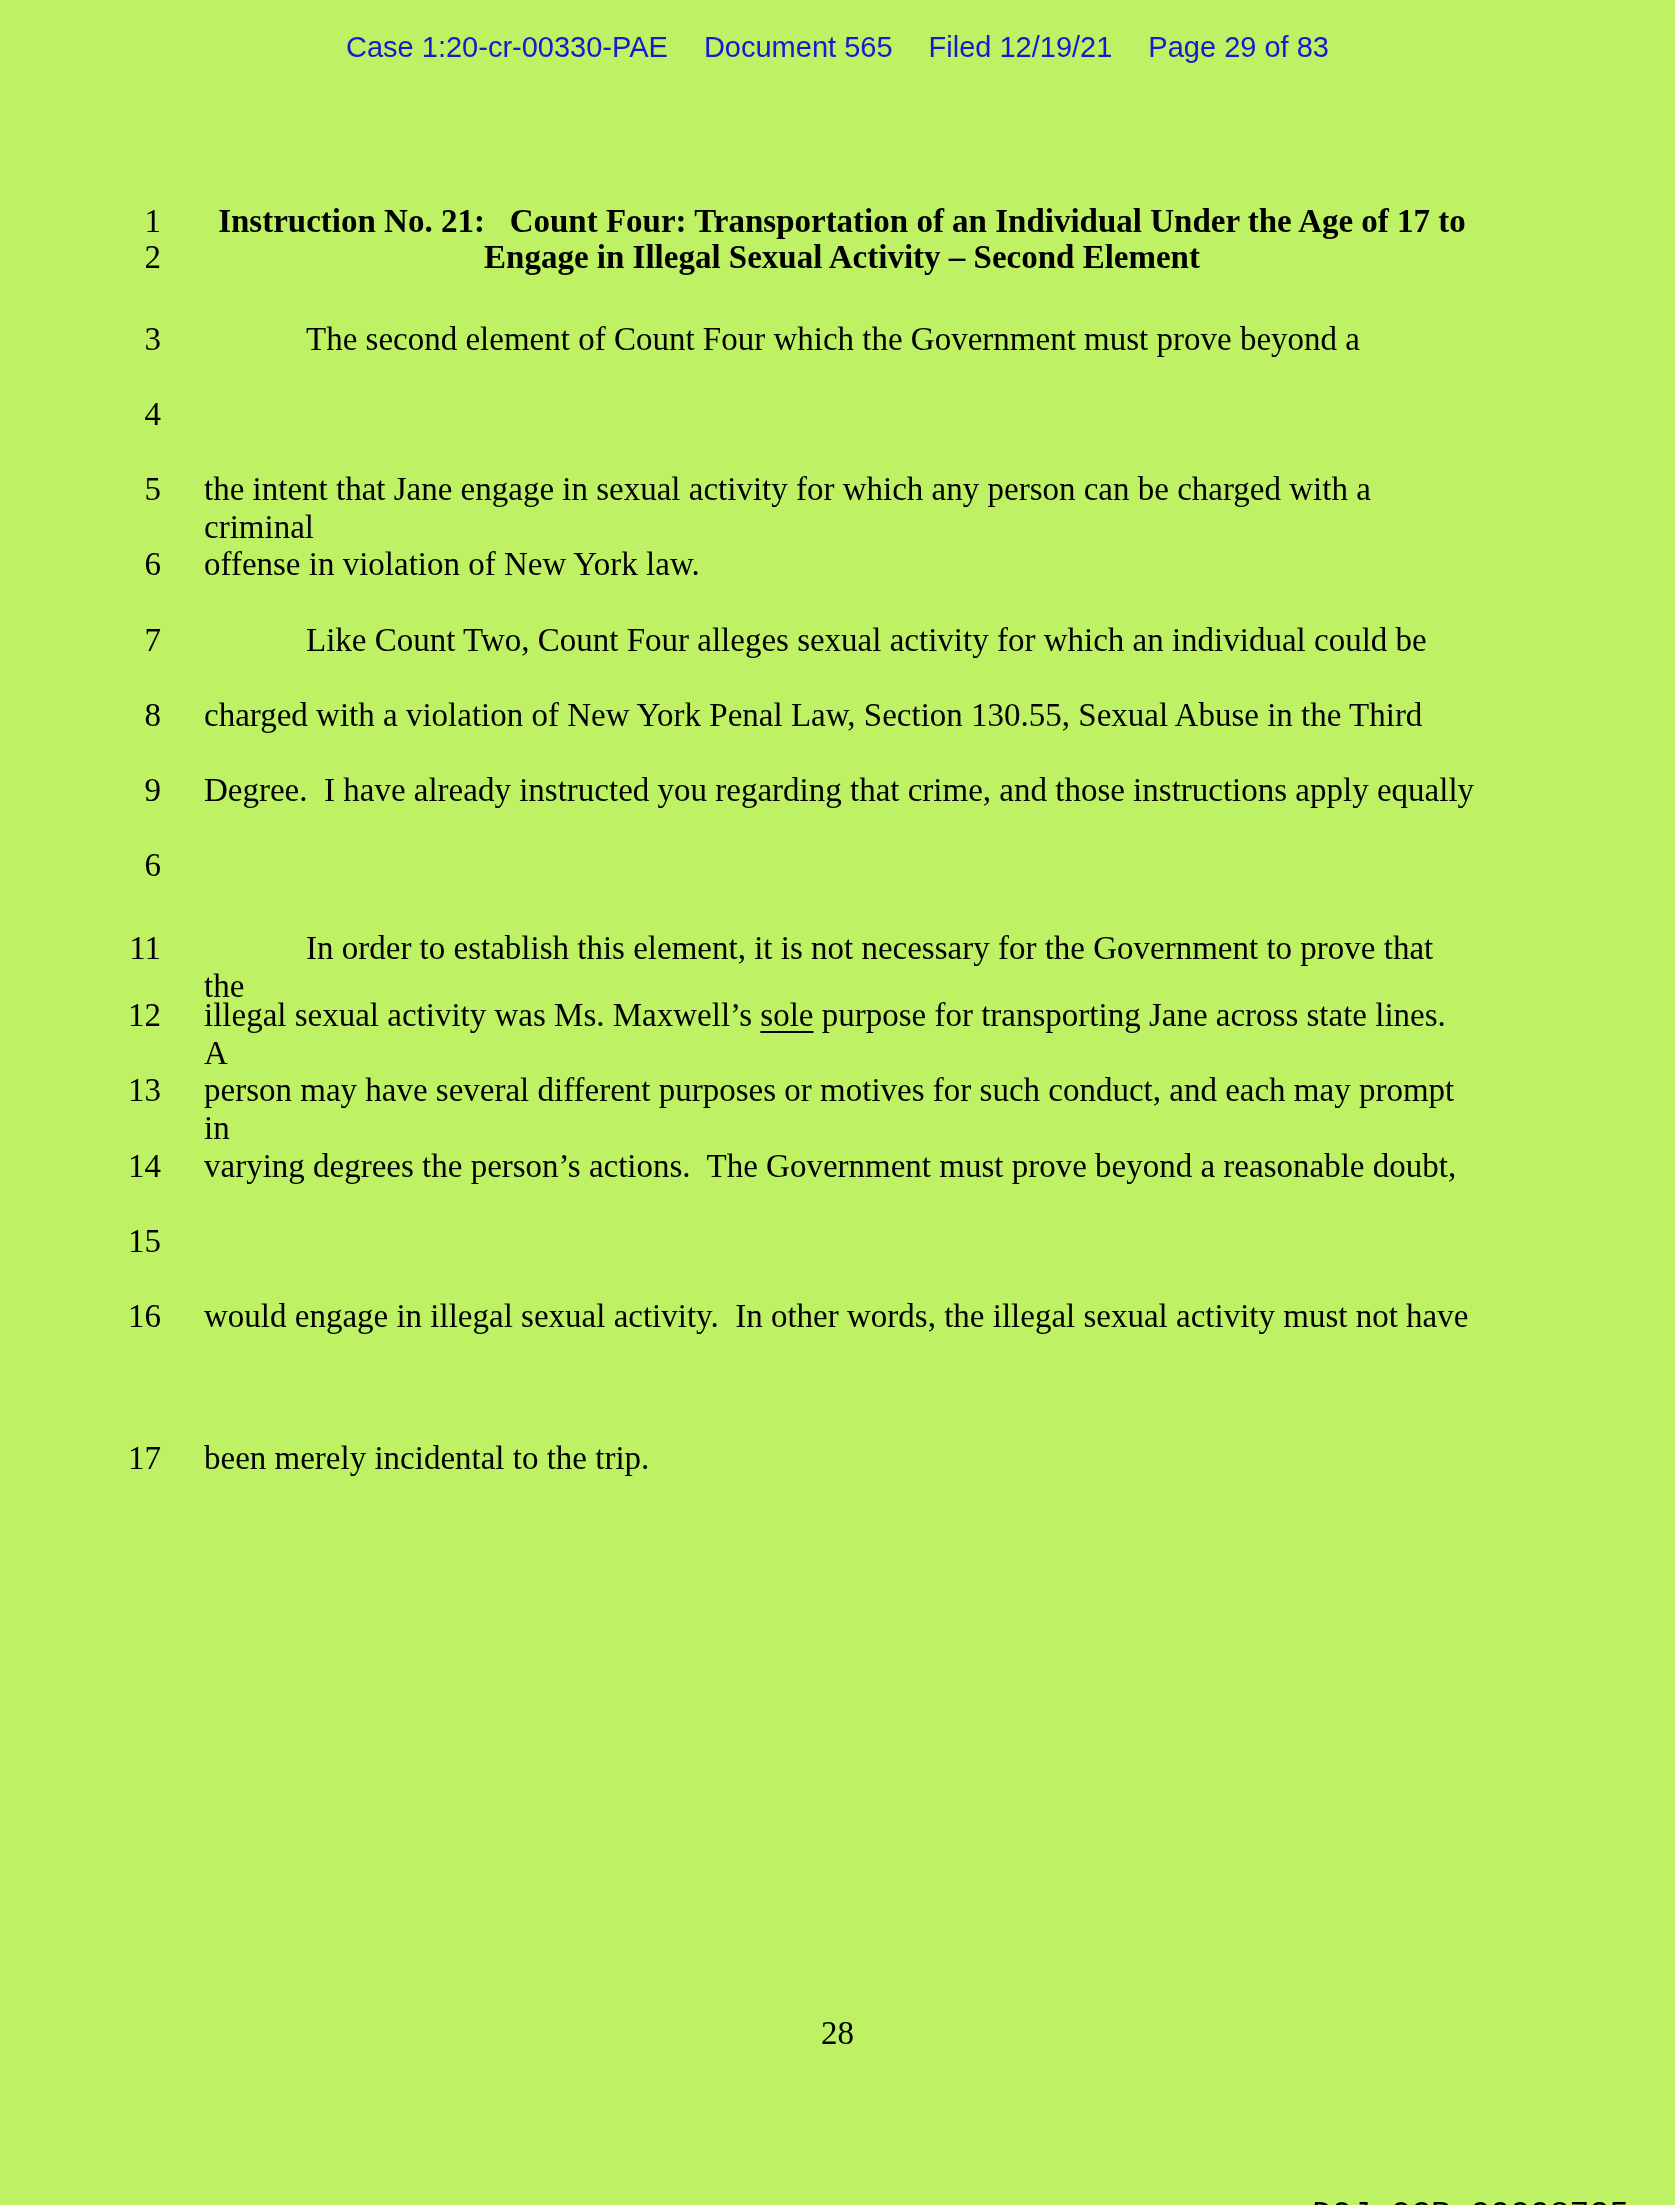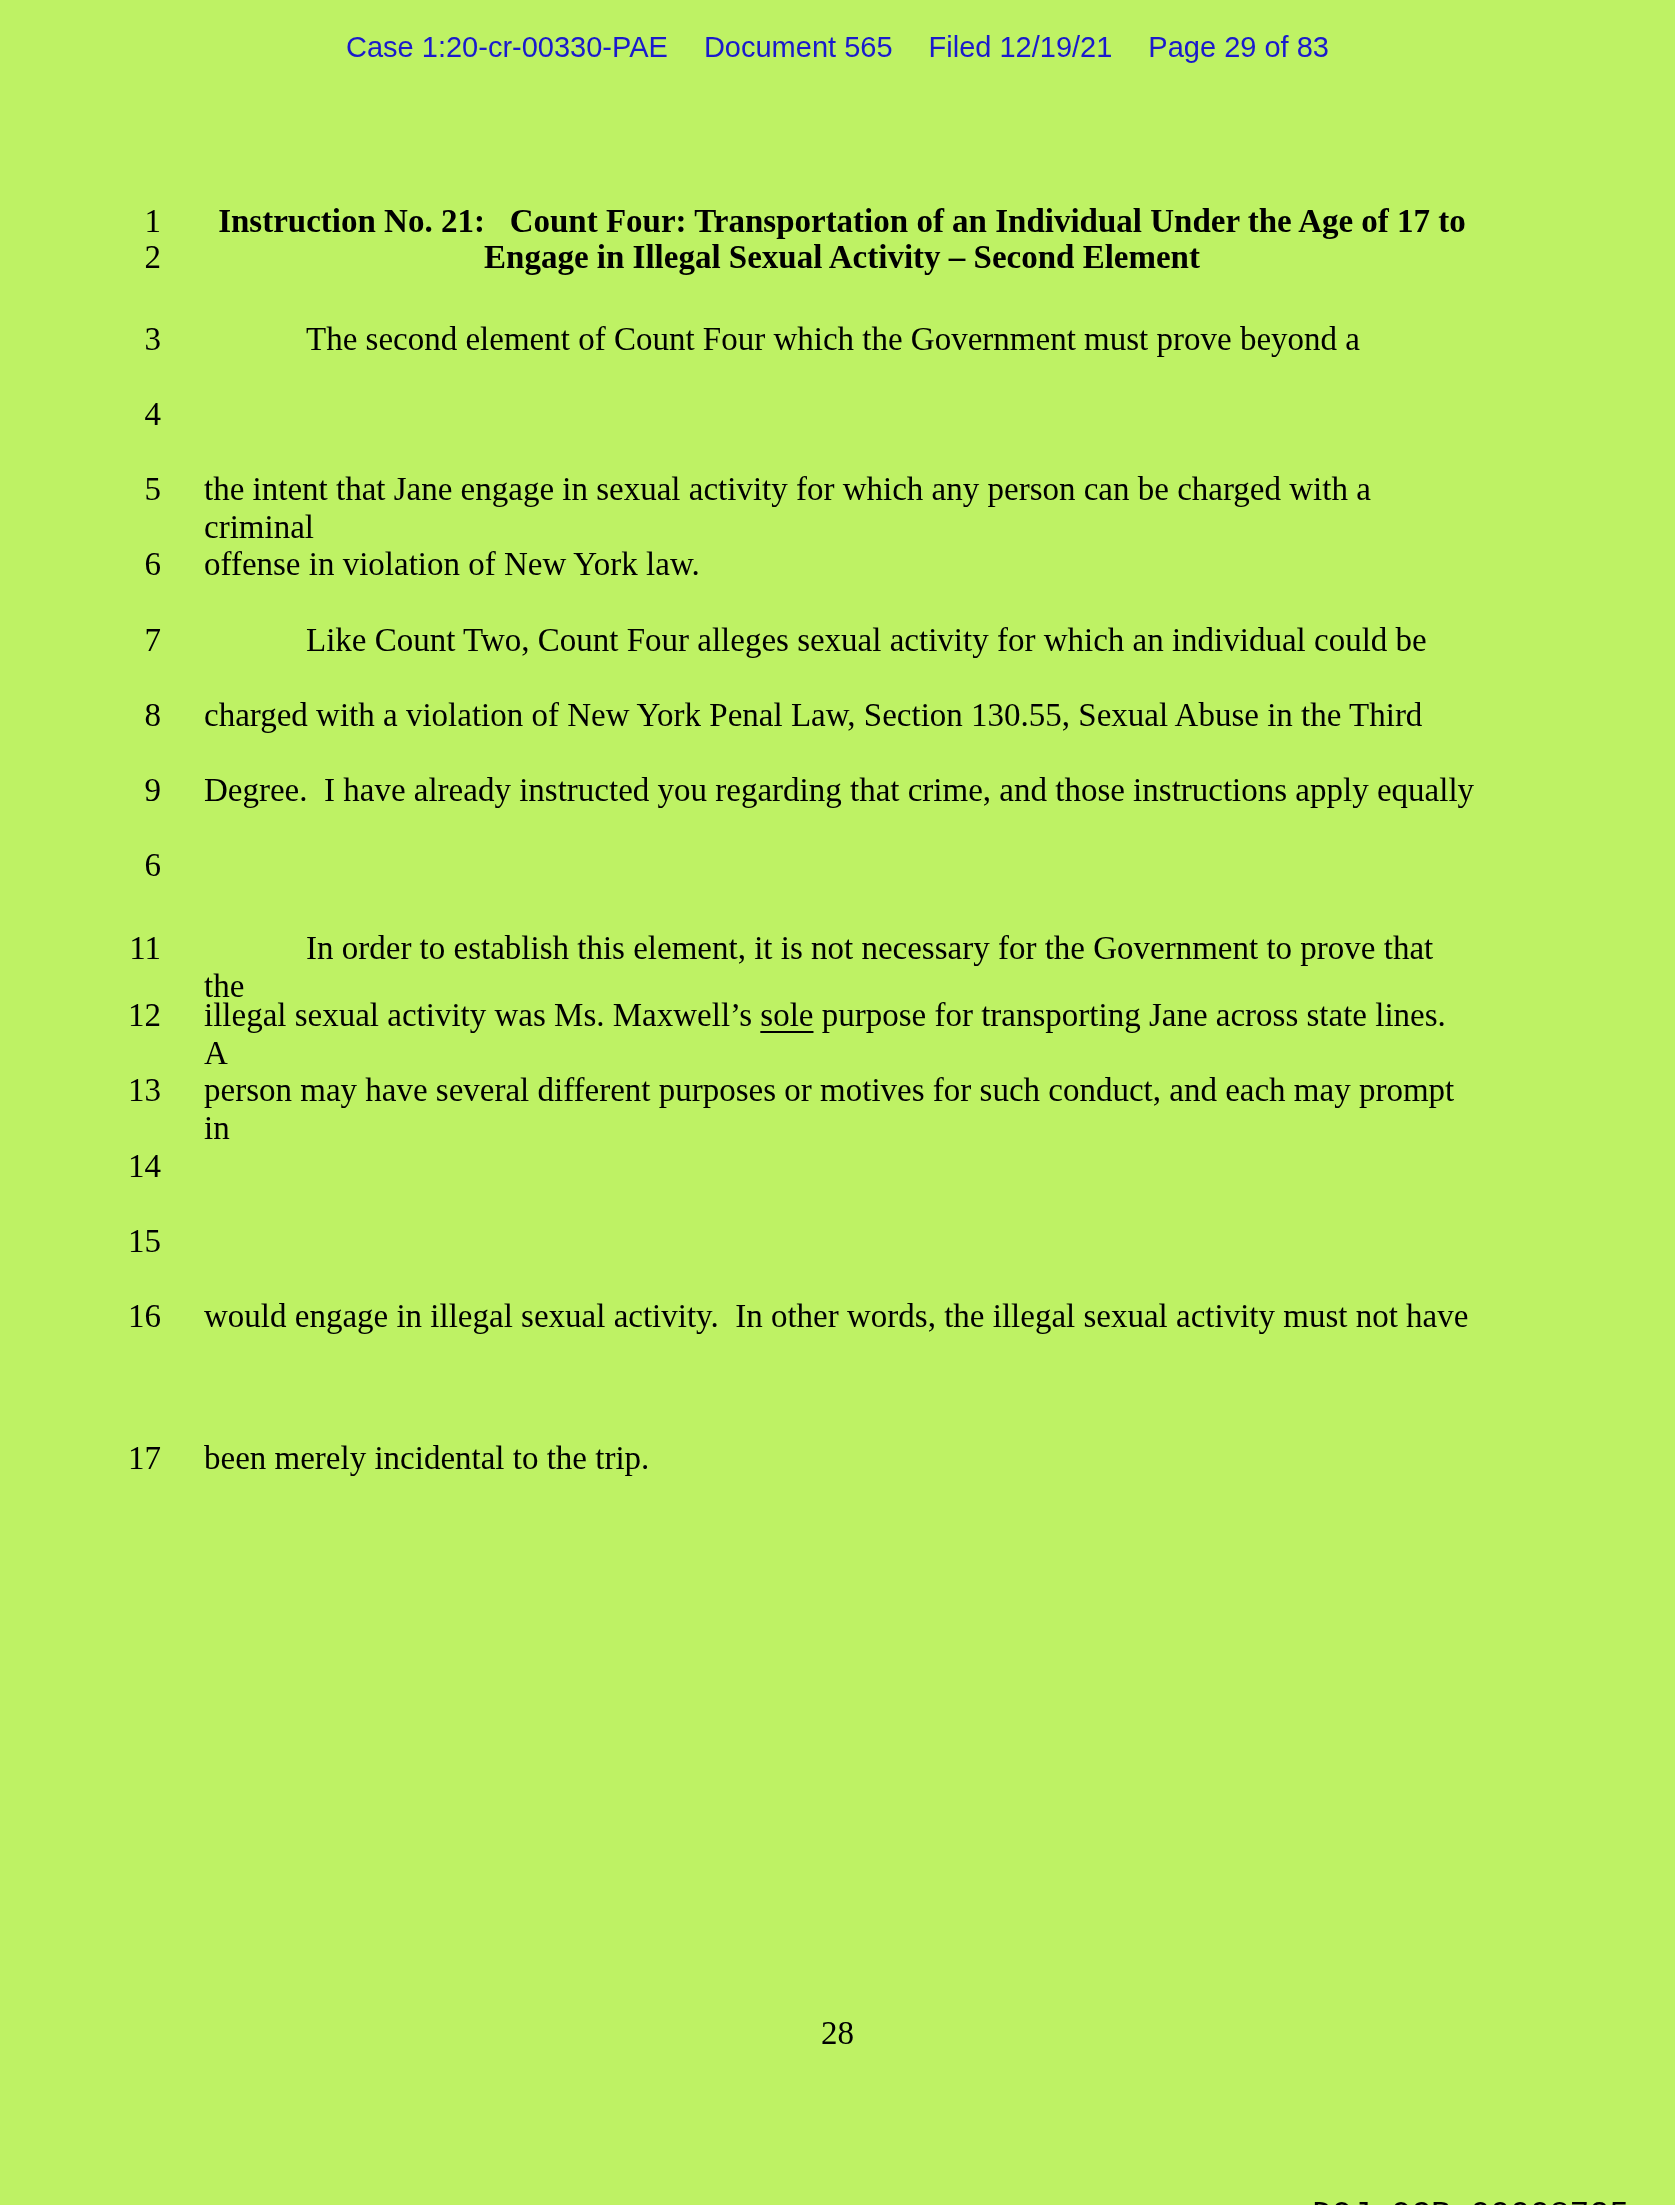--- a/index.html
+++ b/index.html
@@ -137,20 +137,21 @@
       <div class="line-row" style="top: 996px;">
         <div class="line-num">12</div>
         <div class="line-text body"><span>illegal sexual activity was Ms. Maxwell’s </span><span class="u">sole</span><span> purpose for transporting Jane across state lines.  A</span></div>
       </div>
       <div class="line-row" style="top: 1071px;">
         <div class="line-num">13</div>
         <div class="line-text body"><span>person may have several different purposes or motives for such conduct, and each may prompt in</span></div>
       </div>
       <div class="line-row" style="top: 1147px;">
         <div class="line-num">14</div>
+        <div class="line-text body"><span>varying degrees the person’s actions.  The Government must prove beyond a reasonable doubt,</span></div>
       </div>
       <div class="line-row" style="top: 1222px;">
         <div class="line-num">15</div>
       </div>
       <div class="line-row" style="top: 1297px;">
         <div class="line-num">16</div>
         <div class="line-text body"><span>would engage in illegal sexual activity.  In other words, the illegal sexual activity must not have</span></div>
       </div>
       <div class="line-row" style="top: 1439px;">
         <div class="line-num">17</div>

